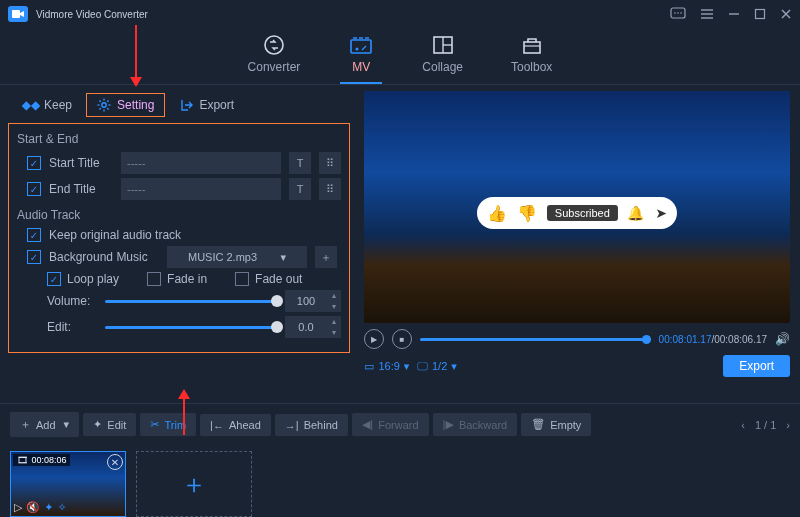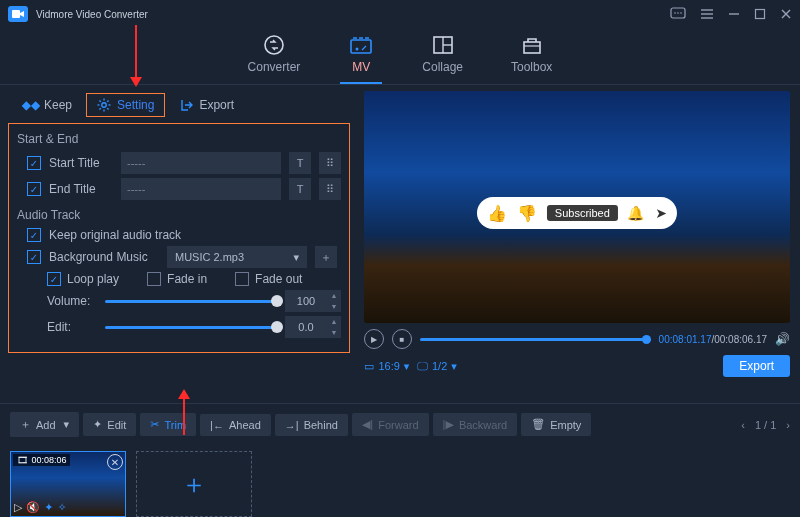--- a/index.html
+++ b/index.html
@@ -23,32 +23,32 @@
 .hline { height: 1px; background: #2a3648; }
 
 
 .main { display: flex; height: 318px; }
 .left { width: 358px; padding: 0; position: relative; }
 .right { flex: 1; padding: 6px 10px 0 6px; }
 
 
 .tabrow { display: flex; align-items: center; gap: 4px; padding: 8px 14px 6px; }
 .tab { display: flex; align-items: center; gap: 6px; padding: 4px 10px; cursor: pointer; color: #aeb8c8; font-size: 12px; }
-.tab.active { border: 1.5px solid #ff7d3a; color: #3b82f6; }
+.tab.active { border: 1.5px solid #ff7d3a; color: #f0abfc; }
 .tab .tic { width: 14px; height: 14px; display: inline-flex; align-items: center; justify-content: center; }
 
 
 .panel { border: 1.5px solid #ff7d3a; margin: 0 8px; padding: 6px 8px 10px; }
 .sect-title { color: #9aa5b9; font-size: 12px; margin: 2px 0 6px; }
 .row { display: flex; align-items: center; gap: 8px; margin: 4px 0; }
 .cb { width: 14px; height: 14px; border: 1.5px solid #2e8fff; display: inline-flex; align-items: center; justify-content: center; color: #2e8fff; font-size: 10px; cursor: pointer; }
 .lbl { width: 64px; font-size: 12px; }
 .textbox { flex: 1; height: 22px; background: #2a3648; border: none; color: #77839a; padding: 0 6px; font-size: 11px; }
 .sq { width: 22px; height: 22px; background: #2a3648; display: flex; align-items: center; justify-content: center; color: #9aa5b9; cursor: pointer; font-size: 11px; }
-.select { height: 22px; background: #2a3648; display: flex; align-items: center; justify-content: space-between; padding: 0 8px; width: 140px; font-size: 11px; cursor: pointer; }
+.select { height: 22px; background: #2a3648; display: flex; align-items: center; justify-content: space-between; padding: 0 21px; width: 140px; font-size: 11px; cursor: pointer; }
 .cb2 { width: 14px; height: 14px; border: 1.5px solid #6b7791; display: inline-block; cursor: pointer; }
 .slider { flex: 1; height: 3px; background: #2e8fff; position: relative; border-radius: 2px; }
 .slider .thumb { position: absolute; top: -5px; width: 12px; height: 12px; border-radius: 50%; background: #d8dde6; }
 .numbox { width: 56px; height: 22px; background: #2a3648; display: flex; align-items: center; }
 .numbox .val { flex: 1; text-align: center; font-size: 11px; }
 .numbox .spin { width: 14px; display: flex; flex-direction: column; font-size: 7px; color: #77839a; }
 .numbox .spin span { height: 11px; display: flex; align-items: center; justify-content: center; cursor: pointer; }
 
 
 .arrow { position: absolute; color: #ff2a2a; font-size: 20px; pointer-events: none; }

